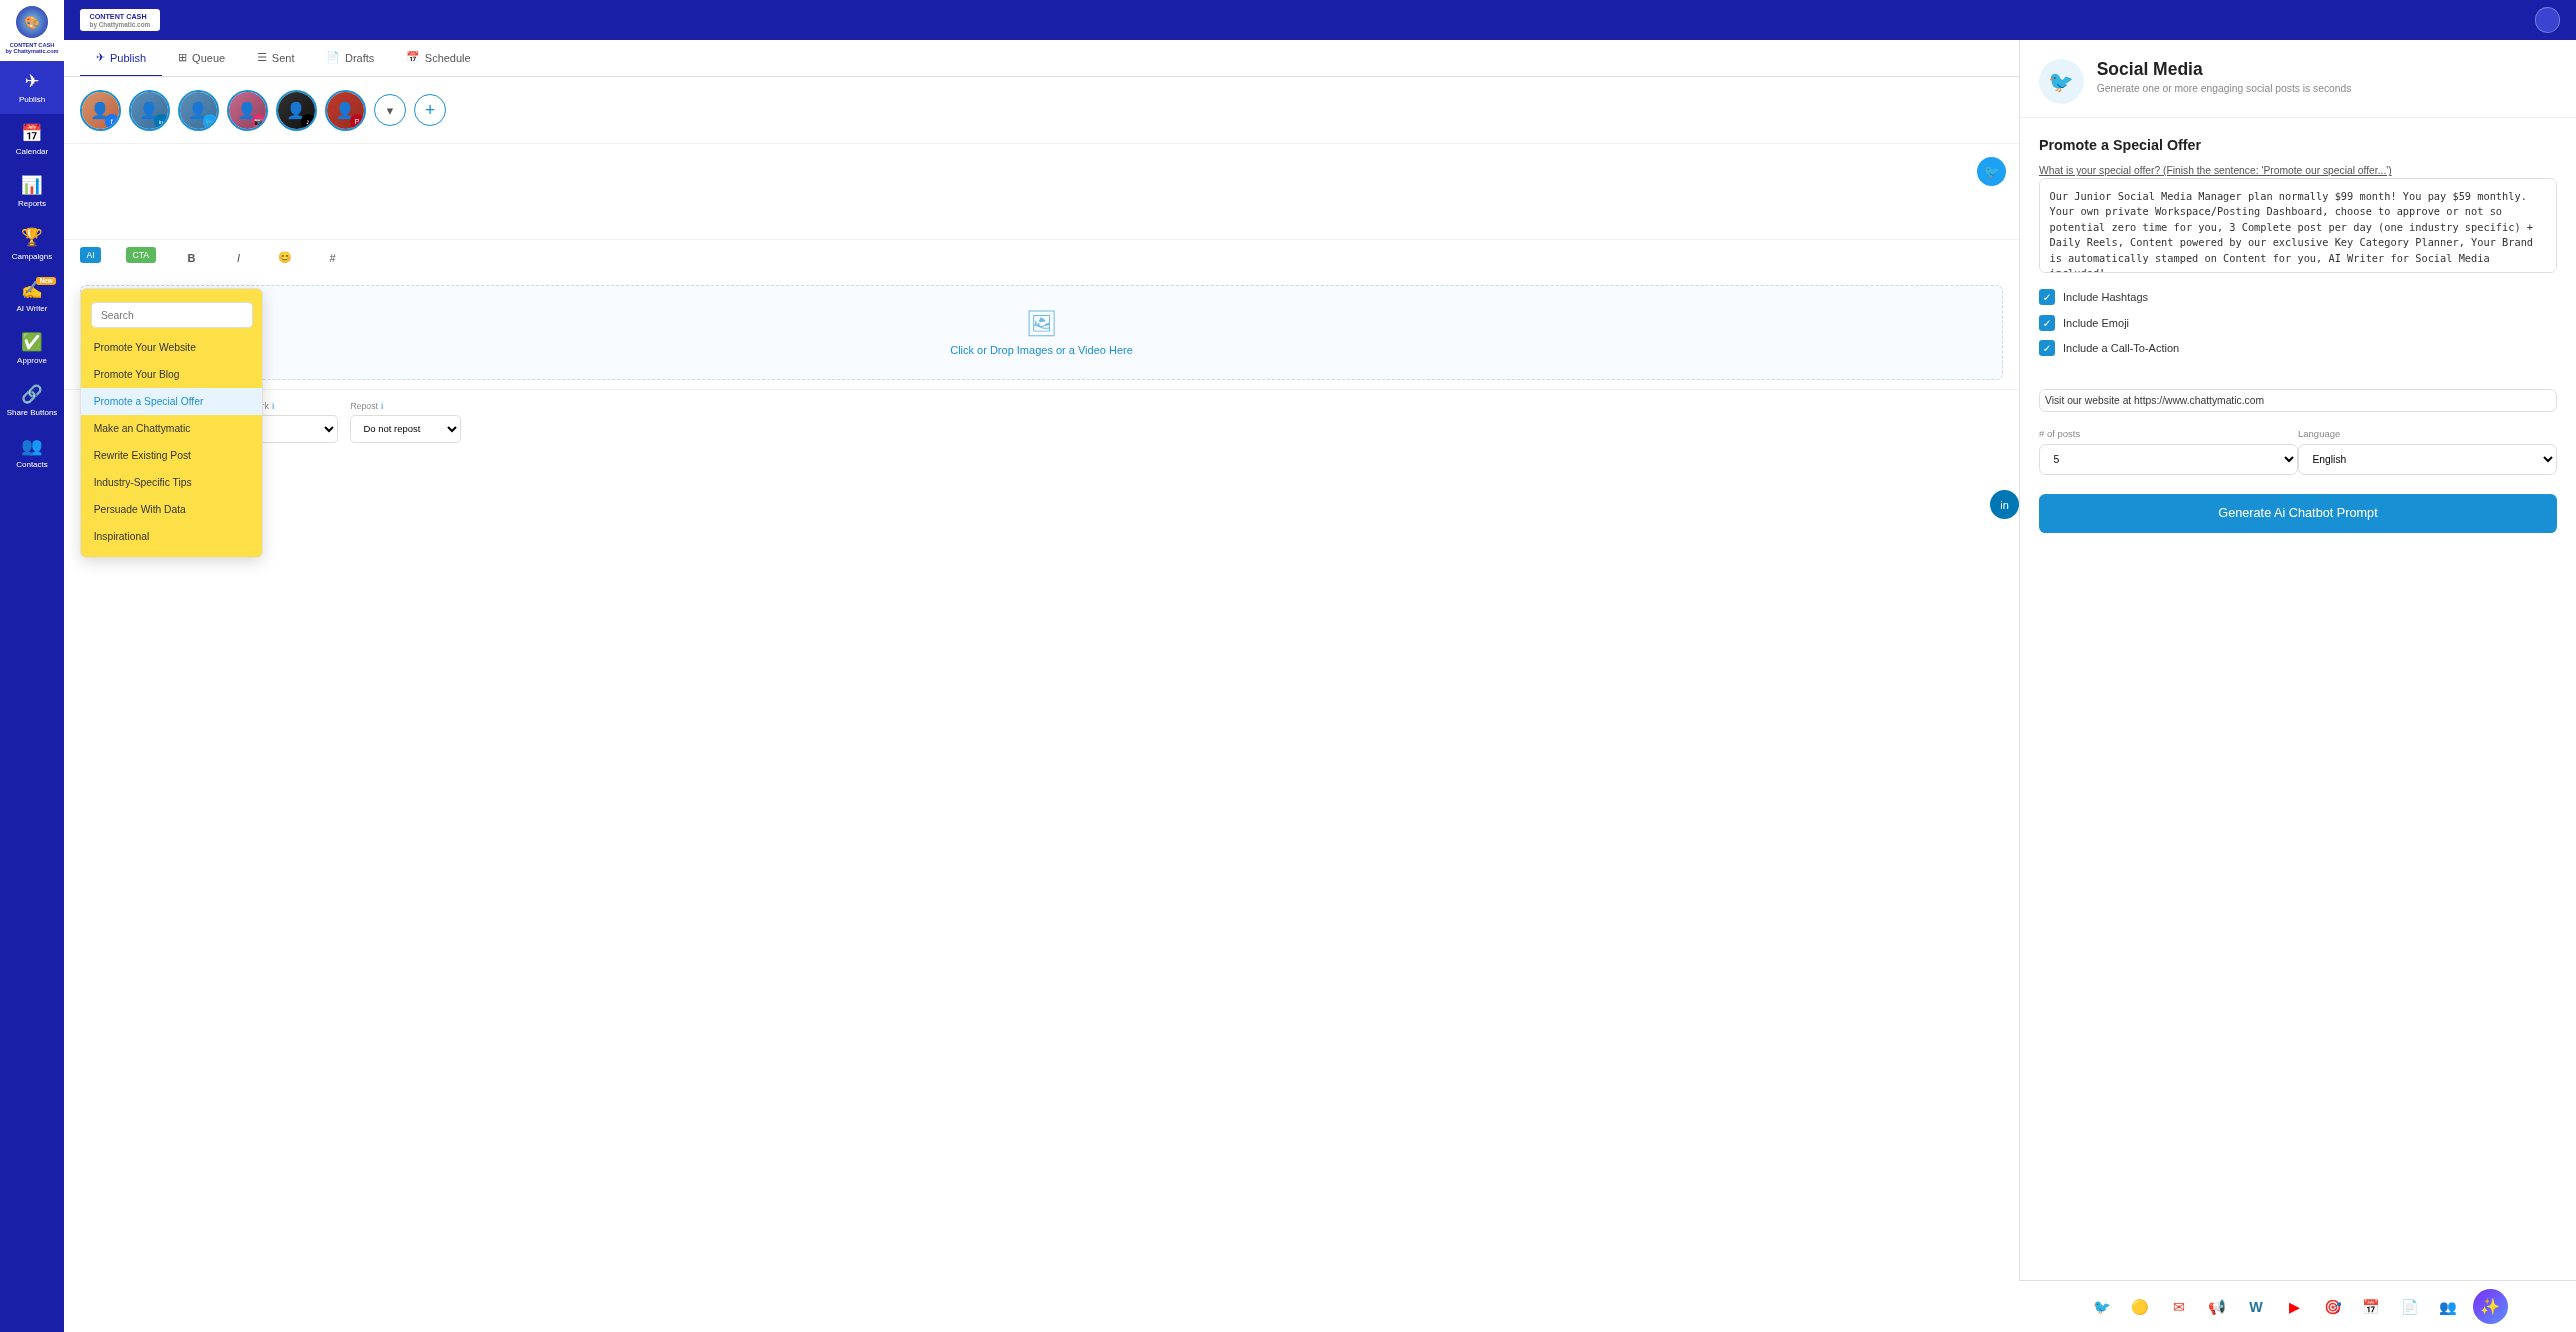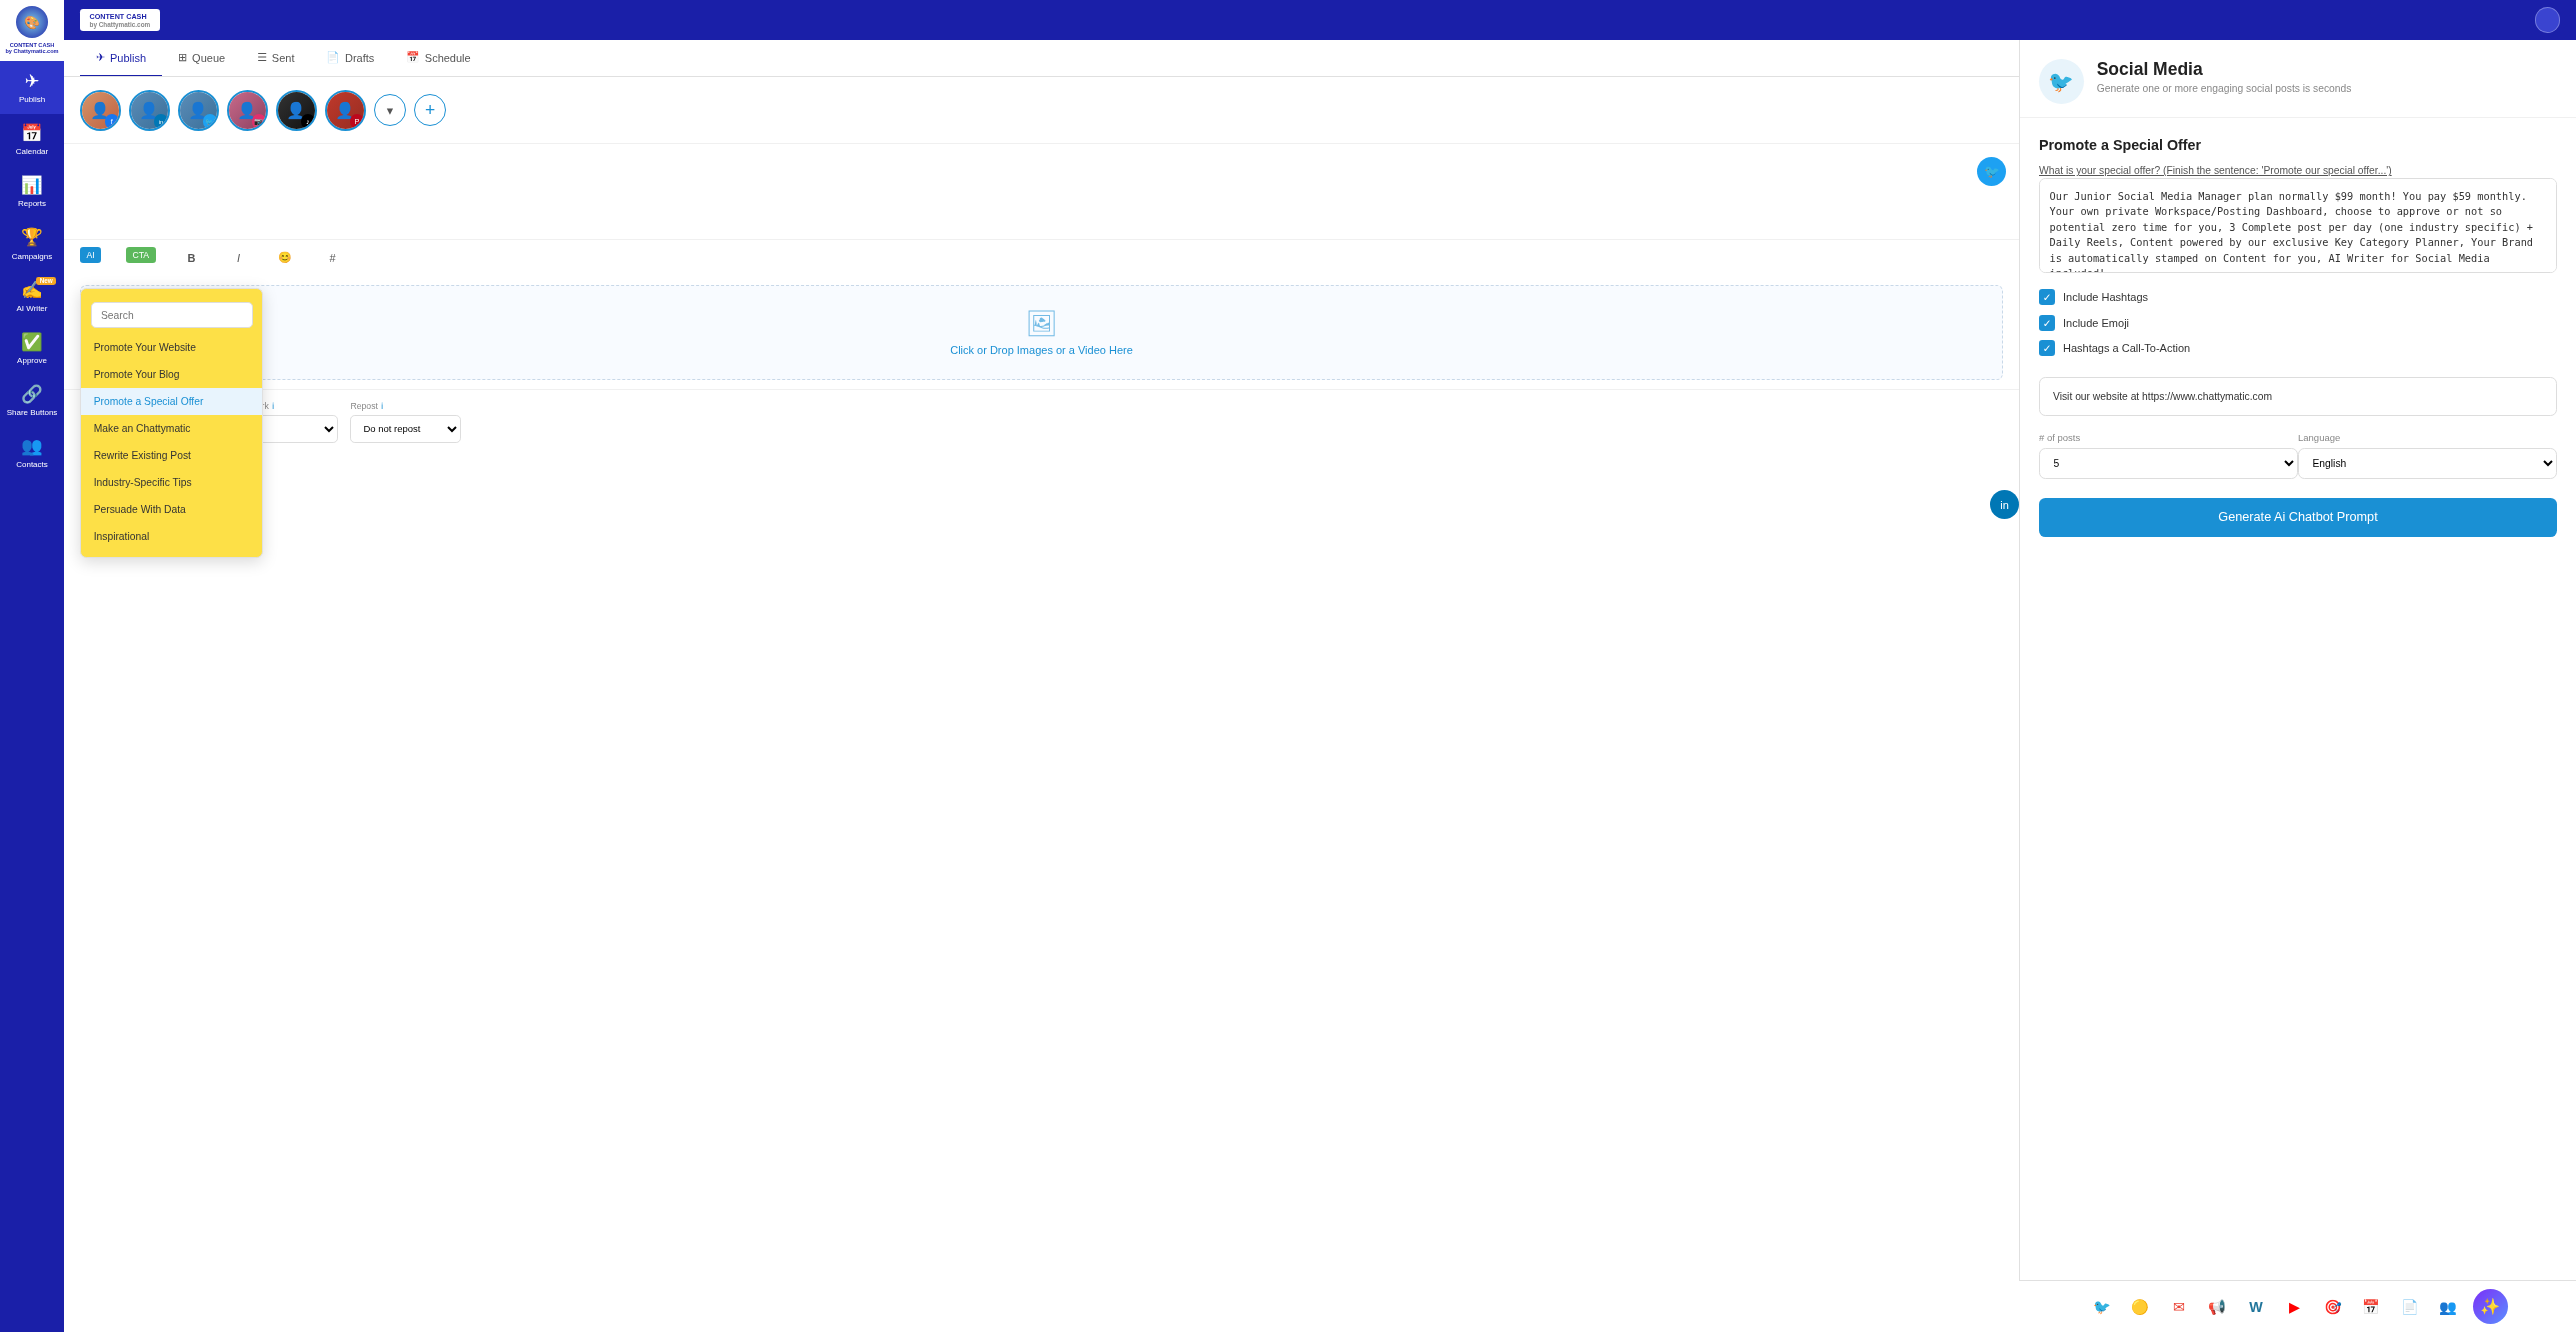--- a/index.html
+++ b/index.html
@@ -450,25 +450,25 @@
     }
     .checkbox-label {
       font-size: 11px;
       color: #333;
     }
 
     .cta-input {
       width: 100%;
       border: 0.8px solid #ddd;
       border-radius: 6.4px;
-      padding: 13px;
+      padding: 5px;
       font-size: 10.3px;
       outline: none;
       color: #333;
-      margin-top: 8px;
+      margin-top: 20px;
     }
 
     .form-row {
       display: flex;
       margin-top: 16px;
     }
     .form-col {
       flex: 1;
     }
     .form-col label {
@@ -743,21 +743,21 @@
           <div class="checkbox-item">
             <div class="checkbox-box">✓</div>
             <span class="checkbox-label">Include Hashtags</span>
           </div>
           <div class="checkbox-item">
             <div class="checkbox-box">✓</div>
             <span class="checkbox-label">Include Emoji</span>
           </div>
           <div class="checkbox-item">
             <div class="checkbox-box">✓</div>
-            <span class="checkbox-label">Hashtags a Call-To-Action</span>
+            <span class="checkbox-label">Include a Call-To-Action</span>
           </div>
         </div>
 
         
         <input type="text" class="cta-input" value="Visit our website at https://www.chattymatic.com" style="">
 
         
         <div class="form-row">
           <div class="form-col">
             <label># of posts</label>

